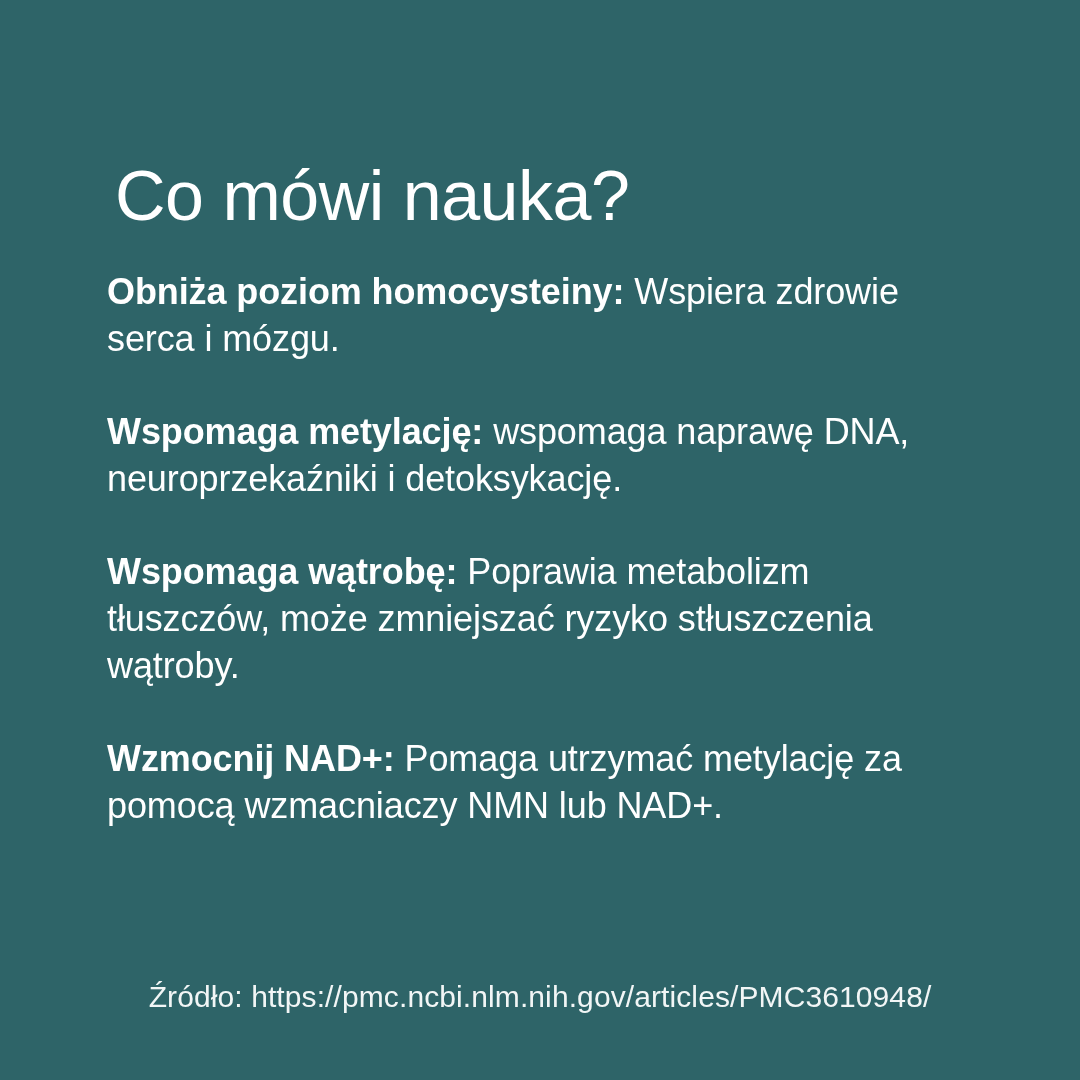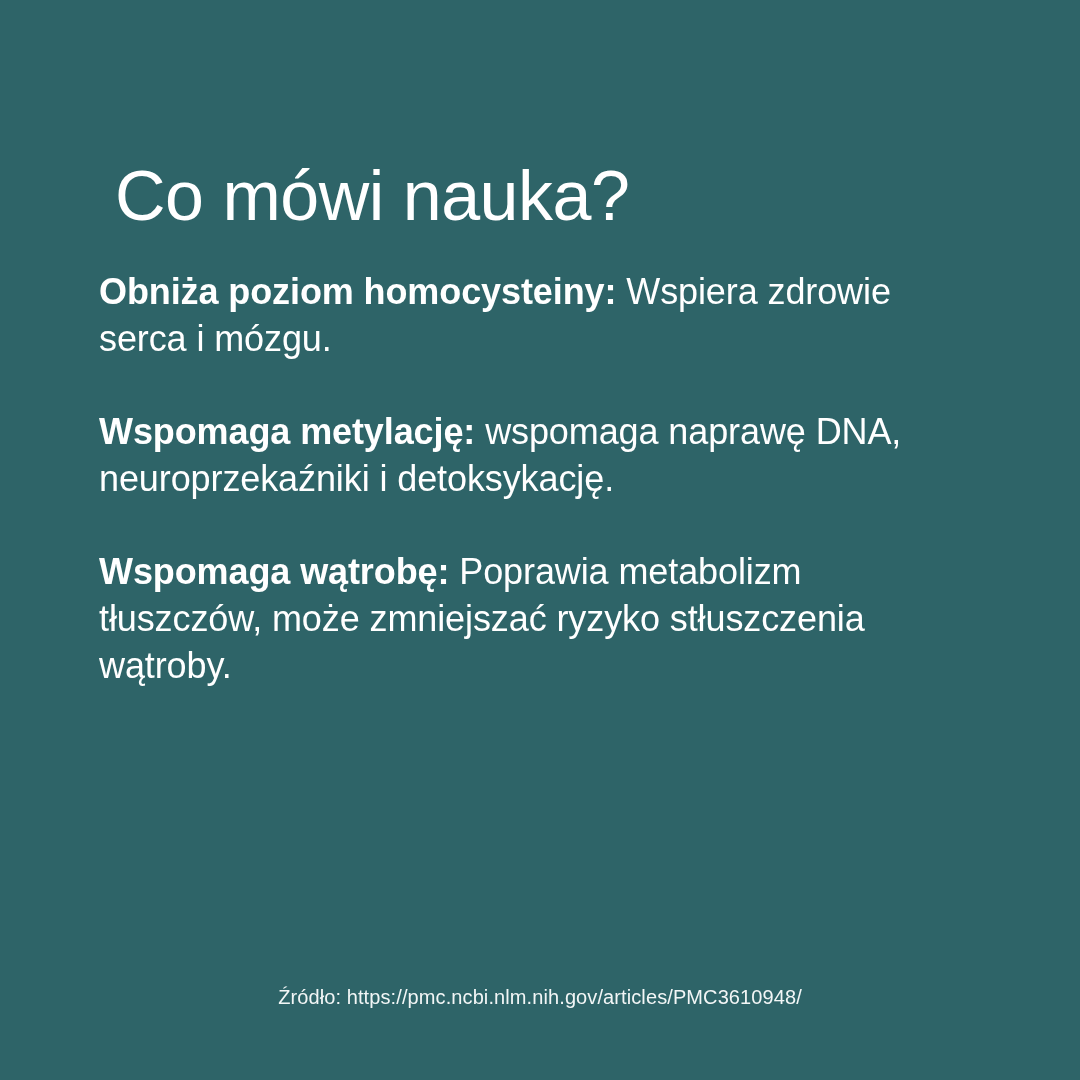--- a/index.html
+++ b/index.html
@@ -26,21 +26,21 @@
     top: 107px;
     font-size: 70px;
     line-height: 84px;
     font-weight: 400;
     color: #ffffff;
     letter-spacing: -0.5px;
     white-space: nowrap;
   }
   .body-list {
     position: absolute;
-    left: 99px;
+    left: 107px;
     top: 268px;
     width: 810px;
   }
   .point {
     font-size: 36px;
     line-height: 47px;
     color: #ffffff;
     font-weight: 400;
     letter-spacing: -0.1px;
     margin: 0 0 46px 0;
@@ -50,21 +50,21 @@
   }
   .point .lead {
     font-weight: 700;
   }
   .source {
     position: absolute;
     left: 0;
     right: 0;
     top: 981px;
     text-align: center;
-    font-size: 20px;
+    font-size: 30px;
     line-height: 32px;
     color: #f2f6f6;
     font-weight: 400;
     letter-spacing: 0.1px;
   }
 </style>
 </head>
 <body>
 
 <div class="slide">
@@ -78,18 +78,21 @@
     </p>
 
     <p class="point">
       <span class="lead">Wspomaga metylację:</span><span> wspomaga naprawę DNA, neuroprzekaźniki i detoksykację.</span>
     </p>
 
     <p class="point">
       <span class="lead">Wspomaga wątrobę:</span><span> Poprawia metabolizm tłuszczów, może zmniejszać ryzyko stłuszczenia wątroby.</span>
     </p>
 
+    <p class="point">
+      <span class="lead">Wzmocnij NAD+:</span><span> Pomaga utrzymać metylację za pomocą wzmacniaczy NMN lub NAD+.</span>
+    </p>
 
   </div>
 
   <div class="source">Źródło: https://pmc.ncbi.nlm.nih.gov/articles/PMC3610948/</div>
 
 </div>
 
 </body></html>

